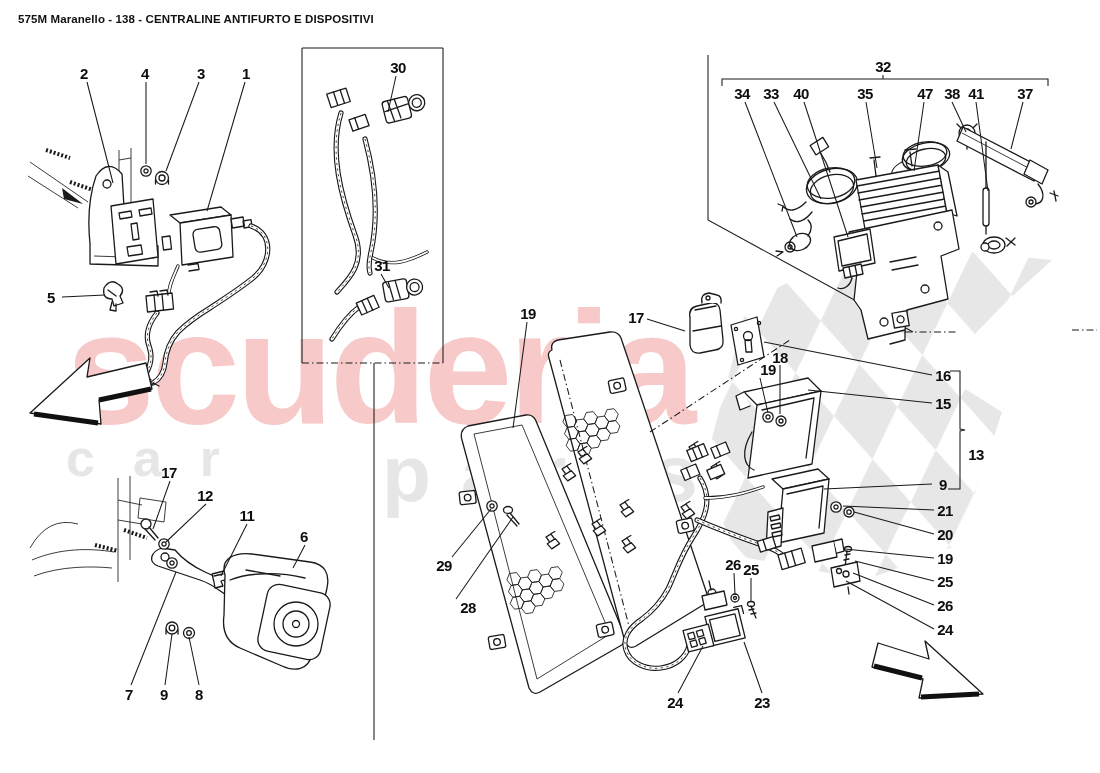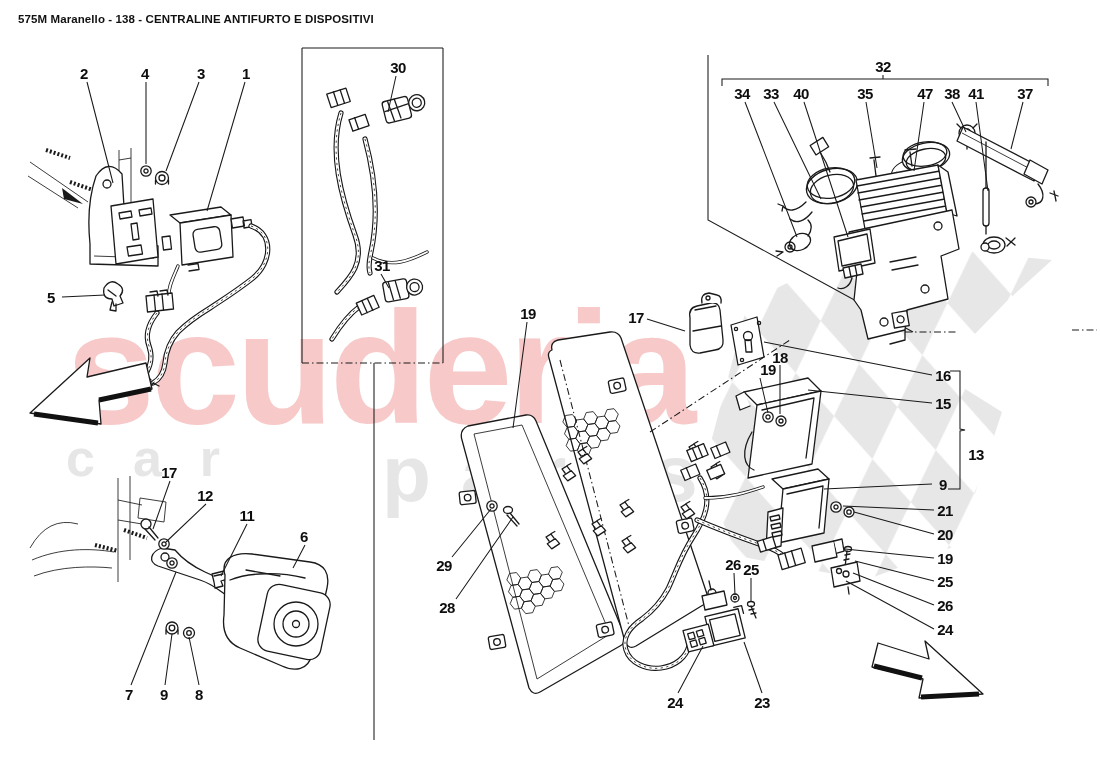--- a/index.html
+++ b/index.html
@@ -463,21 +463,21 @@
   <span class="co" style="left:943px;top:484px">9</span>
   <span class="co" style="left:945px;top:510px">21</span>
   <span class="co" style="left:945px;top:534px">20</span>
   <span class="co" style="left:945px;top:558px">19</span>
   <span class="co" style="left:945px;top:581px">25</span>
   <span class="co" style="left:945px;top:605px">26</span>
   <span class="co" style="left:945px;top:629px">24</span>
   <span class="co" style="left:733px;top:564px">26</span>
   <span class="co" style="left:751px;top:569px">25</span>
   <span class="co" style="left:444px;top:565px">29</span>
-  <span class="co" style="left:447px;top:607px">28</span>
+  <span class="co" style="left:468px;top:607px">28</span>
   <span class="co" style="left:675px;top:702px">24</span>
   <span class="co" style="left:762px;top:702px">23</span>
   <span class="co" style="left:169px;top:472px">17</span>
   <span class="co" style="left:205px;top:495px">12</span>
   <span class="co" style="left:247px;top:515px">11</span>
   <span class="co" style="left:304px;top:536px">6</span>
   <span class="co" style="left:129px;top:694px">7</span>
   <span class="co" style="left:164px;top:694px">9</span>
   <span class="co" style="left:199px;top:694px">8</span>
 

